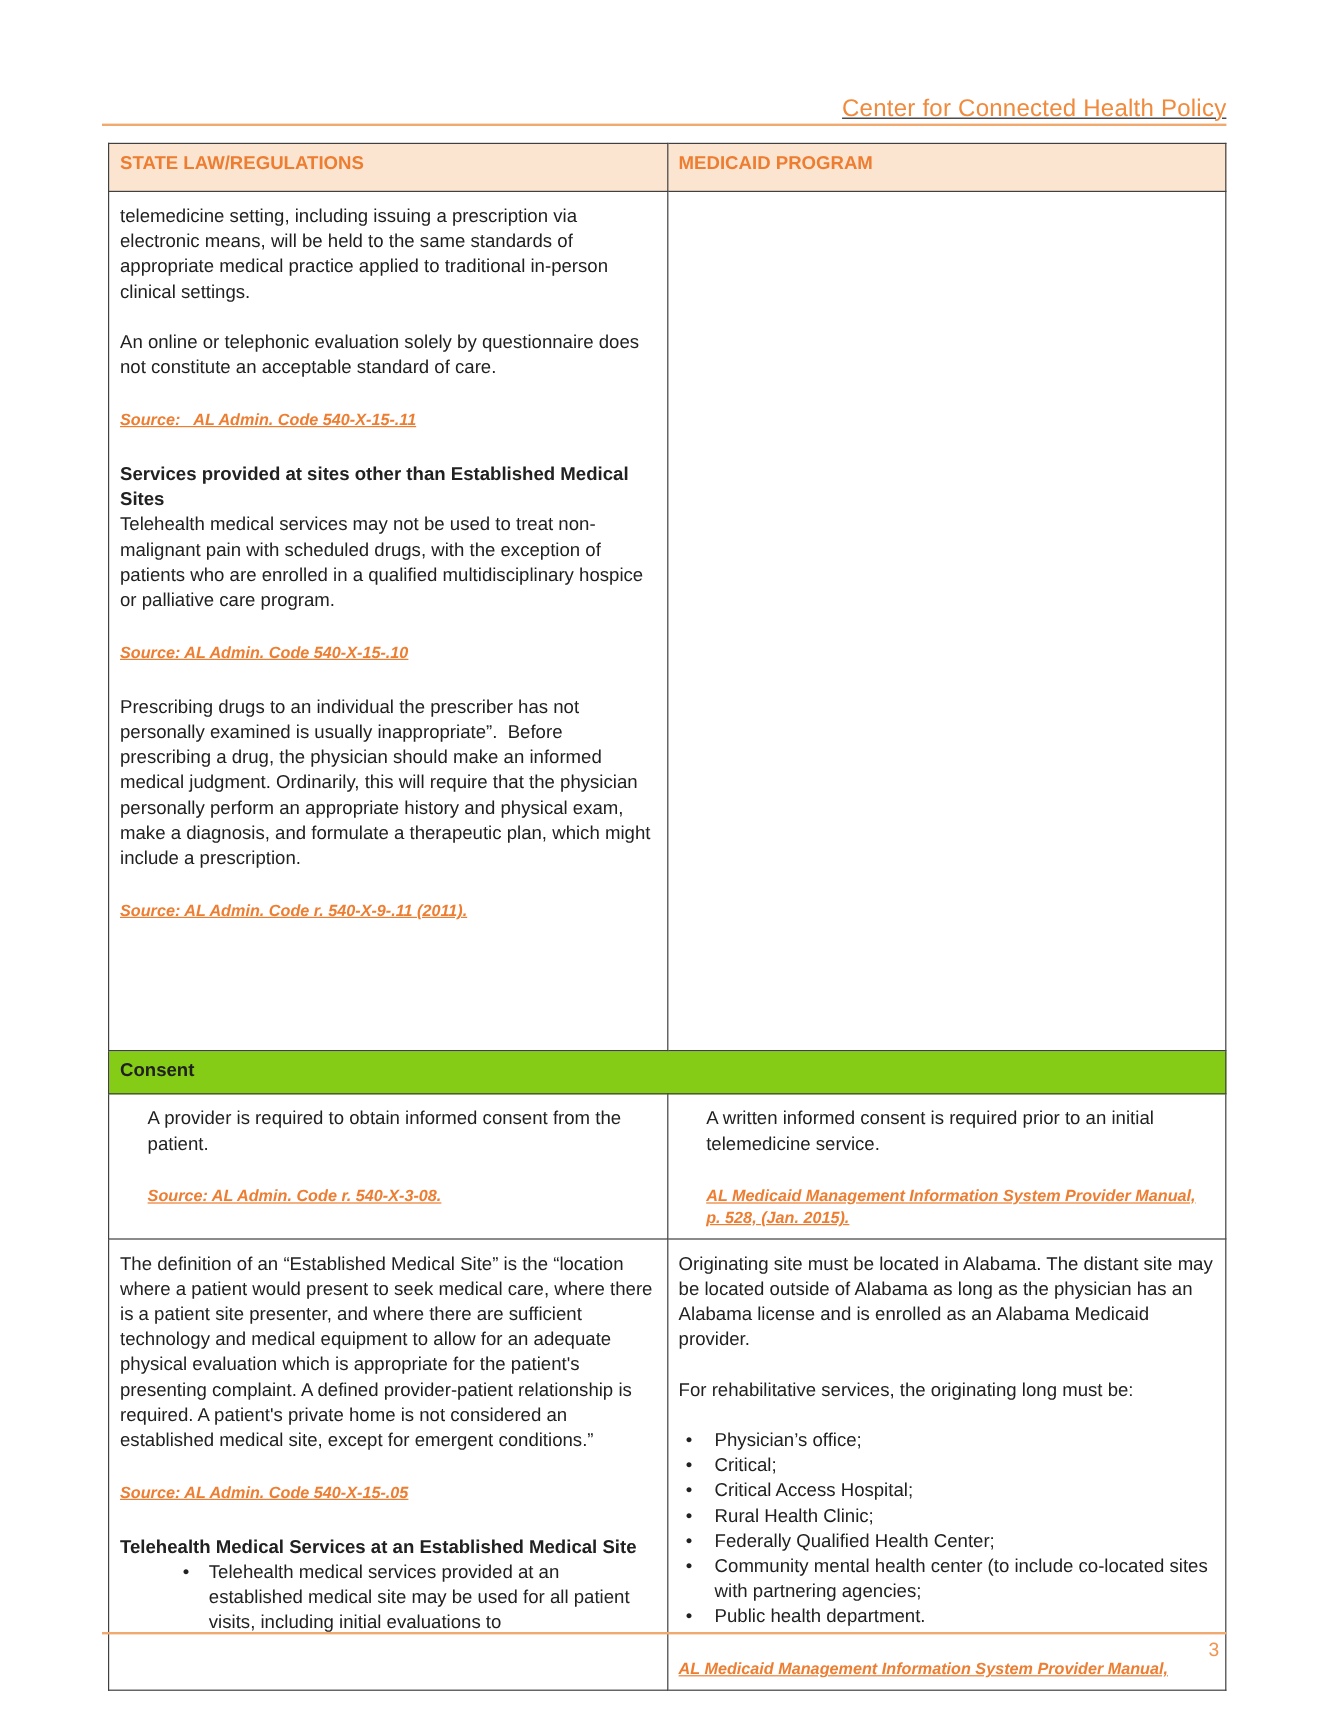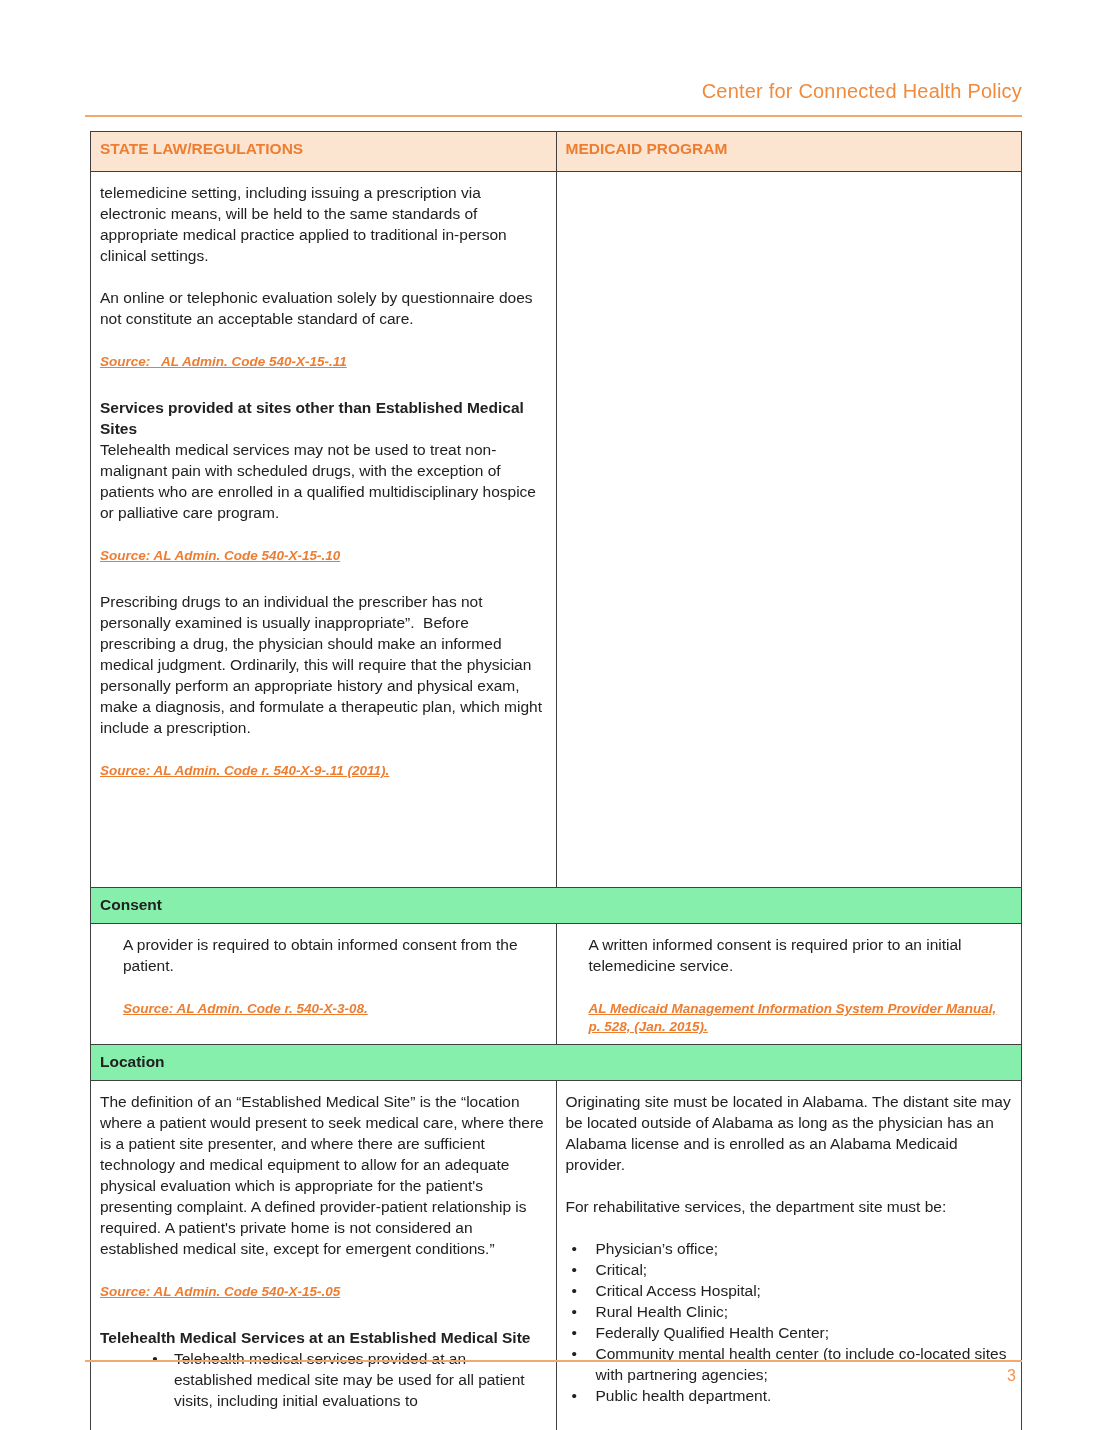--- a/index.html
+++ b/index.html
@@ -15,22 +15,22 @@
     position: absolute;
     left: 85px;
     top: 0;
     width: 937px;
     height: 1430px;
   }
   
   .doc-header {
     padding-top: 80px;
     border-bottom: 2px solid #F0AA70;
-    padding-bottom: 12px;
     text-align: right;
+    text-decoration: underline;
   }
   .doc-title {
     color: #F08A3C;
     font-size: 20px;
     letter-spacing: 0.2px;
   }
   
   table.law-table {
     border-collapse: collapse;
     width: 932px;
@@ -50,21 +50,21 @@
     background: #FBE5D1;
     color: #ED7D31;
     font-size: 16px;
     font-weight: bold;
     height: 40px;
     vertical-align: middle;
     padding-top: 2px;
     margin-top: 48px;
   }
   td.section-bar {
-    background: #86efac;
+    background: #84cc16;
     font-weight: bold;
     font-size: 16px;
     height: 33px;
     vertical-align: middle;
     padding-top: 2px;
   }
   .para { margin-top: 21px; }
   .para.first { margin-top: 4px; }
   .heading-bold { font-weight: bold; }
   .source {
@@ -154,39 +154,36 @@
       <td>
         <div class="para first">A provider is required to obtain informed consent from the patient.</div>
         <div class="source">Source: AL Admin. Code r. 540-X-3-08.</div>
       </td>
       <td>
         <div class="para first">A written informed consent is required prior to an initial telemedicine service.</div>
         <div class="source">AL Medicaid Management Information System Provider Manual, p. 528, (Jan. 2015).</div>
       </td>
     </tr>
 
-    <tr>
-      <td class="section-bar" colspan="2">Location</td>
-    </tr>
 
     <tr class="row-location">
       <td>
         <div class="para first">The definition of an “Established Medical Site” is the “location where a patient would present to seek medical care, where there is a patient site presenter, and where there are sufficient technology and medical equipment to allow for an adequate physical evaluation which is appropriate for the patient's presenting complaint. A defined provider-patient relationship is required. A patient's private home is not considered an established medical site, except for emergent conditions.”</div>
         <div class="source">Source: AL Admin. Code 540-X-15-.05</div>
         <div class="para after-source heading-bold">Telehealth Medical Services at an Established Medical Site</div>
         <div class="bullets-left">
           <div class="bullet-row">
             <span class="bullet-mark">•</span>
             <span class="bullet-text">Telehealth medical services provided at an established medical site may be used for all patient visits, including initial evaluations to</span>
           </div>
         </div>
       </td>
       <td>
         <div class="para first">Originating site must be located in Alabama. The distant site may be located outside of Alabama as long as the physician has an Alabama license and is enrolled as an Alabama Medicaid provider.</div>
-        <div class="para">For rehabilitative services, the department site must be:</div>
+        <div class="para">For rehabilitative services, the originating long must be:</div>
         <div class="bullets-right para">
           <div class="bullet-row">
             <span class="bullet-mark">•</span>
             <span class="bullet-text">Physician’s office;</span>
           </div>
           <div class="bullet-row">
             <span class="bullet-mark">•</span>
             <span class="bullet-text">Critical;</span>
           </div>
           <div class="bullet-row">

